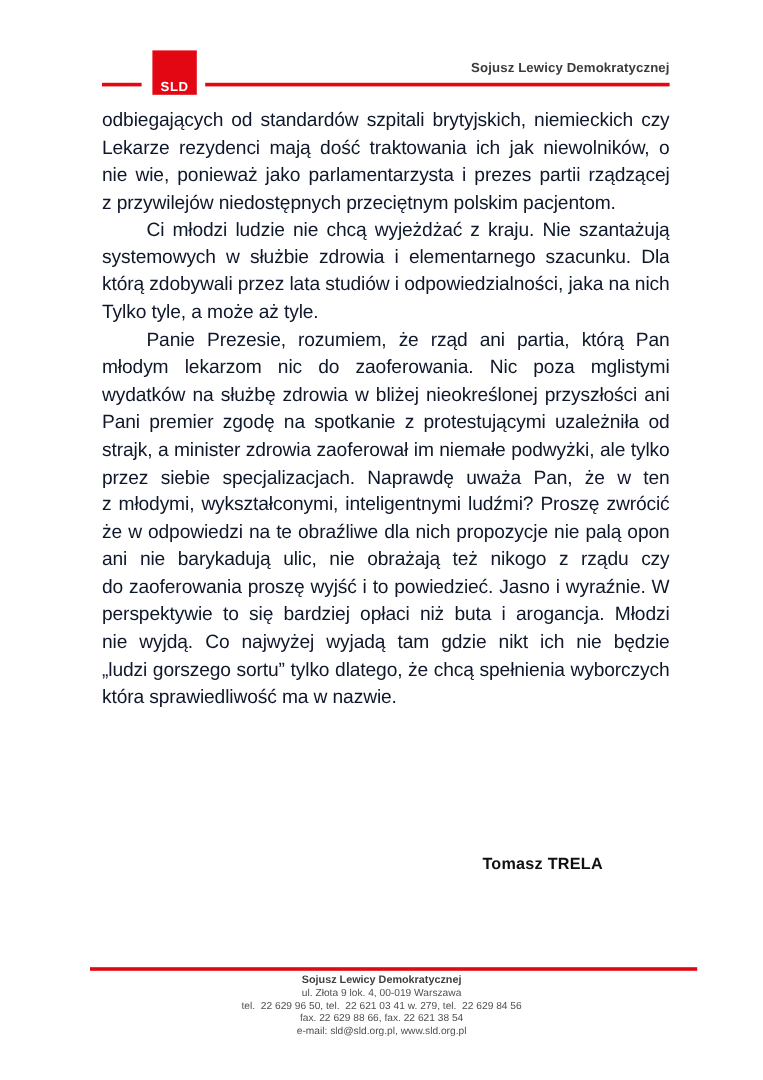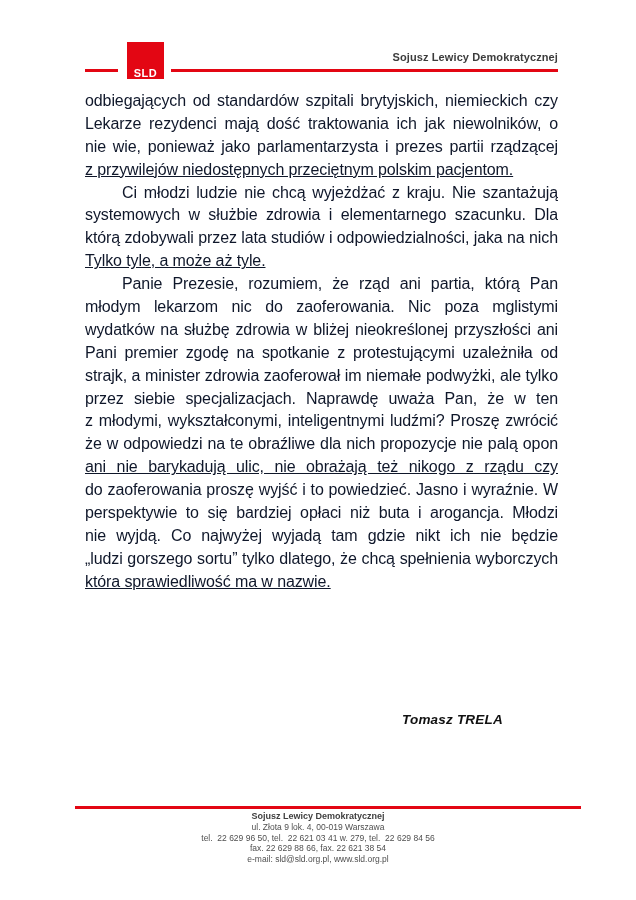--- a/index.html
+++ b/index.html
@@ -66,34 +66,32 @@
     letter-spacing: -0.1px;
   }
   .line {
     text-align: justify;
     text-align-last: justify;
     height: 22.9px;
     overflow: hidden;
   }
   .line.last {
     text-align-last: left;
-    text-decoration: underline;
   }
   .line.indent {
     text-indent: 37px;
   }
 
   .signature {
     position: absolute;
     left: 402px; top: 712px;
     font-size: 13.5px;
     font-weight: bold;
     color: #111111;
     letter-spacing: 0.2px;
-    font-style: italic;
   }
 
   
   .footer-line {
     position: absolute;
     left: 75px; top: 806px;
     width: 506px; height: 2.5px;
     background: var(--accent);
   }
   .footer-text {

